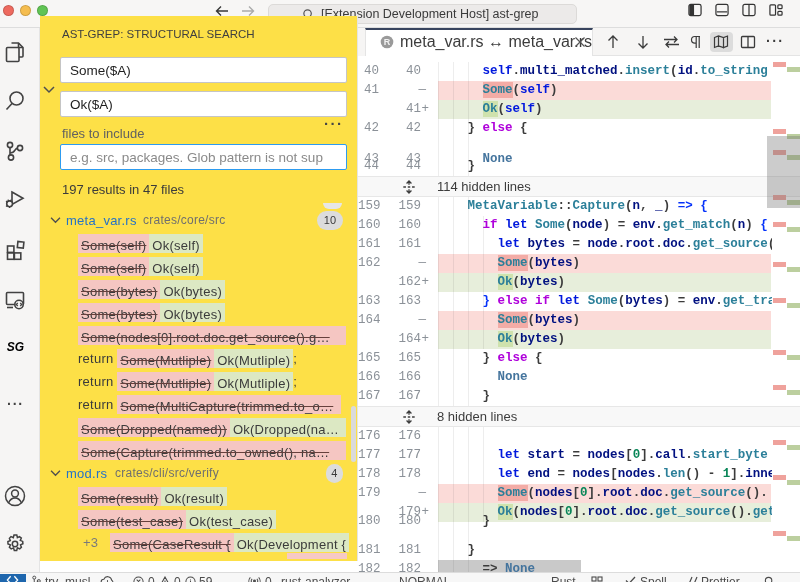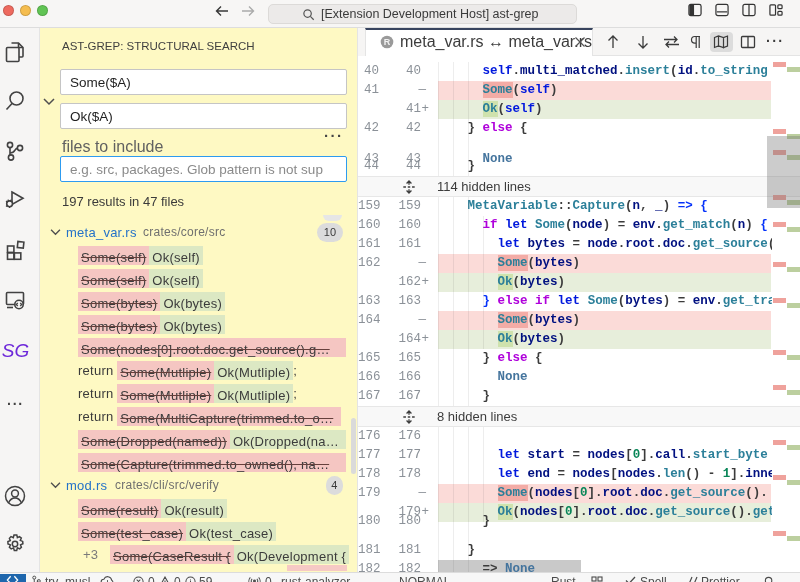--- a/index.html
+++ b/index.html
@@ -6,23 +6,23 @@
 .a{position:absolute}
 svg{display:block}
 
 #title{left:0;top:0;width:800px;height:28px;background:#f7f6f5;border-bottom:1px solid #ddd}
 .tl{width:11px;height:11px;border-radius:50%;top:4.5px}
 #sbox{left:268px;top:3.5px;width:309px;height:20px;background:#eceae9;border:1px solid #dcdad8;border-radius:5px;color:#3a3a3a;font-size:12.5px;line-height:19px}
 
 #abar{left:0;top:28px;width:40px;height:545px;background:#f6f5f4;border-right:1px solid #e4e4e4}
 .ai{left:3px;width:24px;height:24px}
 
-#side{left:40px;top:28px;width:318px;height:545px;background:#fef9c3;border-right:1px solid #e4e4e4;overflow:hidden}
+#side{left:40px;top:16px;width:318px;height:545px;background:#fde047;border-right:1px solid #e4e4e4;overflow:hidden}
 .inp{left:20px;width:287px;height:26px;background:#fff;border:1px solid #c5c5c5;border-radius:2px;font-size:13.5px;line-height:24px;color:#1f1f1f;padding-left:9px}
-.lbl{font-size:16px;color:#616161}
+.lbl{font-size:13px;color:#616161}
 .row{left:0;width:318px;height:23px;line-height:23px;font-size:13px;color:#3b3b3b;white-space:nowrap;overflow:hidden;letter-spacing:.25px}
 .del{display:inline-block;vertical-align:top;height:19px;line-height:19px;margin-top:2px;background:#f5c6c2;text-decoration:line-through;text-decoration-color:#66403c;padding:2px 3px}
 .add{display:inline-block;vertical-align:top;height:19px;line-height:19px;margin-top:2px;background:#dce8c3;padding:2px 3px}
 .fname{color:#2472c8}
 .fpath{color:#6f6f6f;font-size:12px;padding-left:7px}
 .badge{position:absolute;top:2px;background:#dcdcdc;border-radius:10px;height:19px;line-height:19px;font-size:11px;color:#3a3a3a;text-align:center}
 
 #ed{left:358px;top:28px;width:442px;height:545px;background:#fff;overflow:hidden}
 #tabs{left:0;top:0;width:442px;height:28px;background:#f6f5f4}
 #tab{left:7px;top:0;width:228px;height:28px;background:#fff;border-left:1px solid #e4e4e4;border-right:1px solid #e4e4e4;border-top:2px solid #38445e}
@@ -108,21 +108,21 @@
     <rect x="4.5" y="14.9" width="6.4" height="6.4"></rect>
     <rect x="11.4" y="14.9" width="6.4" height="6.4"></rect>
     <rect x="14.6" y="3.8" width="6" height="6" transform="rotate(6 17.6 6.8)"></rect>
   </svg>
 <svg class="a ai" style="top:288px" viewBox="0 0 24 24" fill="none" stroke="#424242" stroke-width="1.6">
     <rect x="3.5" y="4.5" width="17" height="12" rx="1"></rect>
     <path d="M4 19.5h6"></path>
     <circle cx="16" cy="16.5" r="4.2" fill="#f6f5f4"></circle>
     <path d="M14.8 15l-1.6 1.5 1.6 1.5M17.2 15l1.6 1.5-1.6 1.5" stroke-width="1.2"></path>
   </svg>
-<div class="a" style="left:0;top:340px;width:31px;text-align:center;font-size:19px;font-weight:normal;font-style:italic;color:#6d28d9;letter-spacing:0">SG</div>
+<div class="a" style="left:0;top:340px;width:31px;text-align:center;font-size:12px;font-weight:bold;font-style:italic;color:#000000;letter-spacing:0">SG</div>
 <div class="a" style="left:7px;top:396px;width:20px;color:#424242;font-size:14px;letter-spacing:1px;font-weight:bold">···</div>
 <svg class="a ai" style="top:484px" viewBox="0 0 24 24" fill="none" stroke="#424242" stroke-width="1.5">
     <circle cx="12" cy="12" r="9.5"></circle>
     <circle cx="12" cy="9.5" r="3.4"></circle>
     <path d="M5.5 19c1.5-3.5 4-5 6.5-5s5 1.5 6.5 5"></path>
   </svg>
 <svg class="a ai" style="top:532px" viewBox="0 0 24 24" fill="none" stroke="#424242" stroke-width="1.5">
     <circle cx="12" cy="12" r="2.7"></circle>
     <path d="M12 3l1.8 0 .6 2.6 2-1 1.9 1.5-1 2.3 2.4 1 .2 2.4-2.4 1 .9 2.4-1.7 1.7-2.3-1.1-.7 2.6-2.4.1-.8-2.6-2.3 1-1.8-1.6 1-2.4-2.4-.9-.1-2.4 2.4-1-.9-2.3 1.6-1.7 2.3 1 .7-2.6z"></path>
   </svg>

